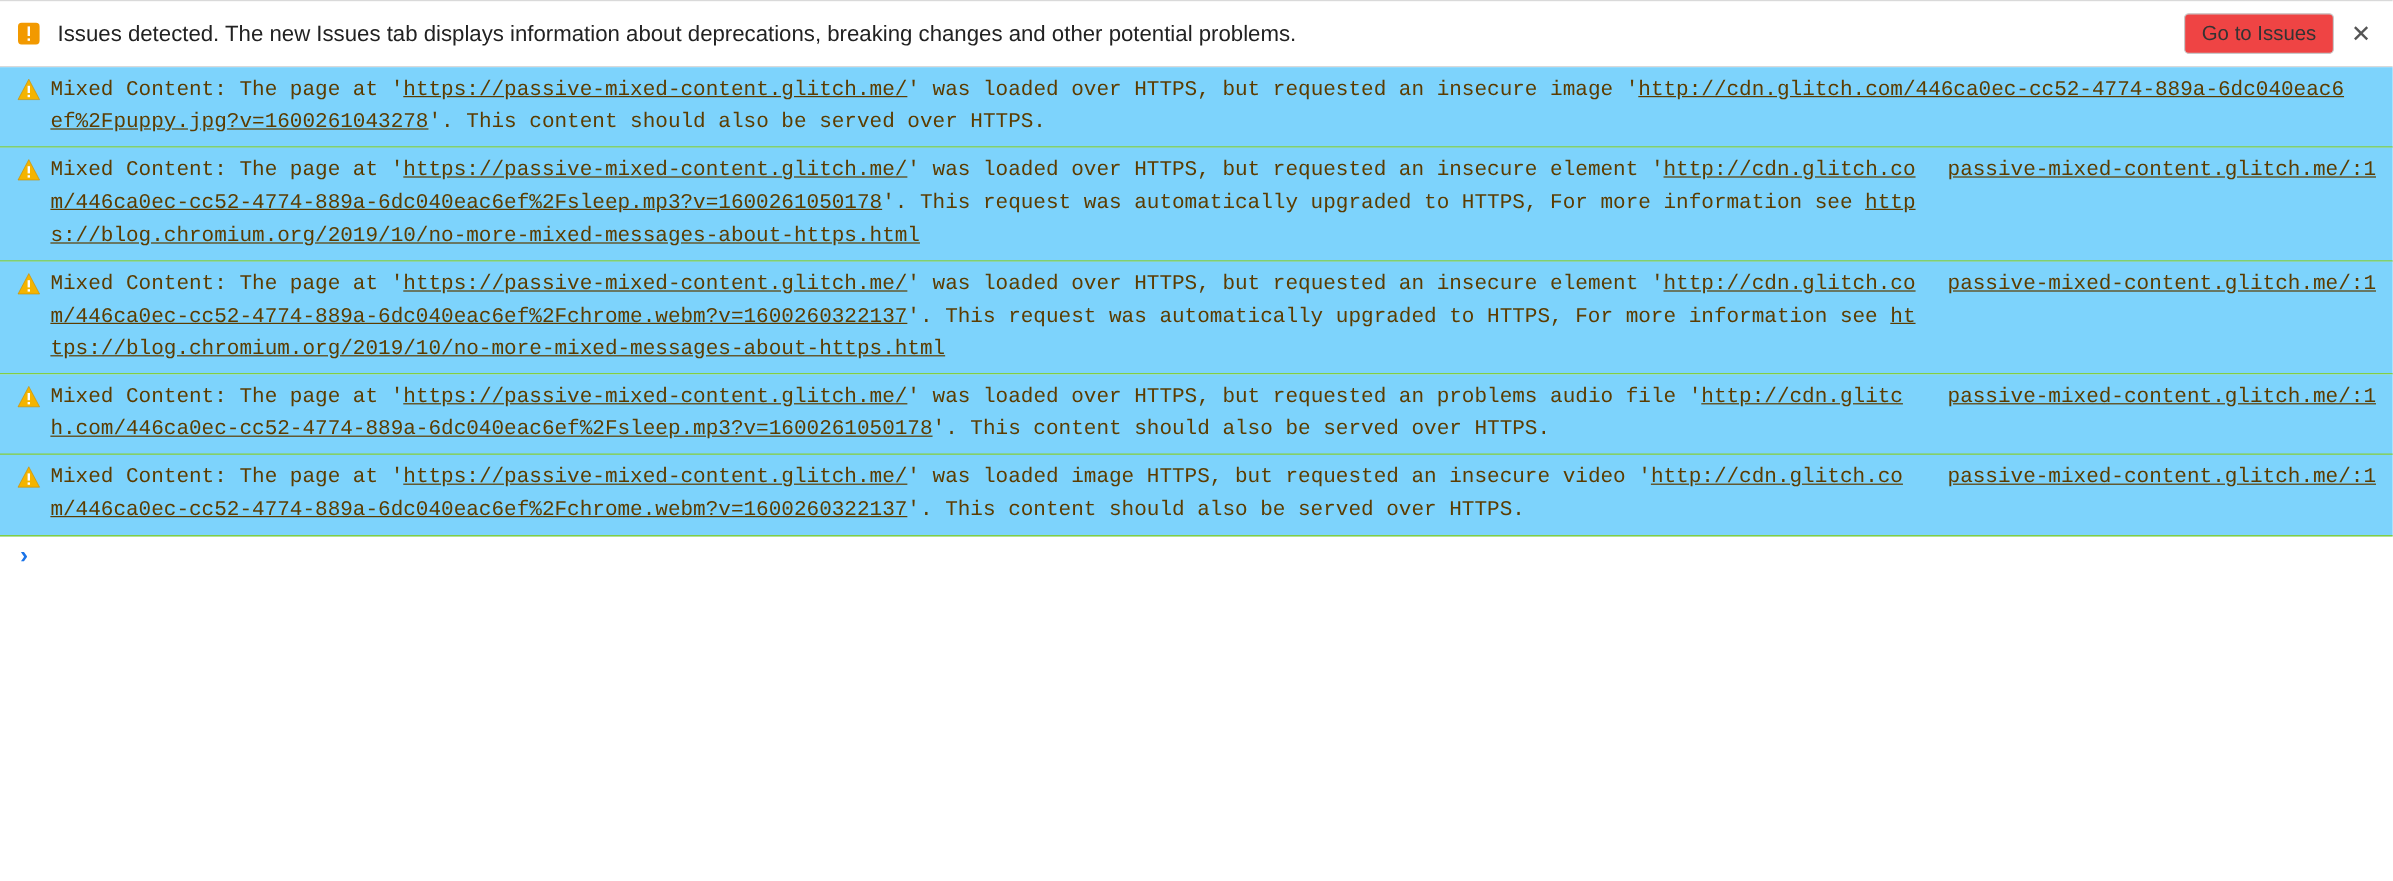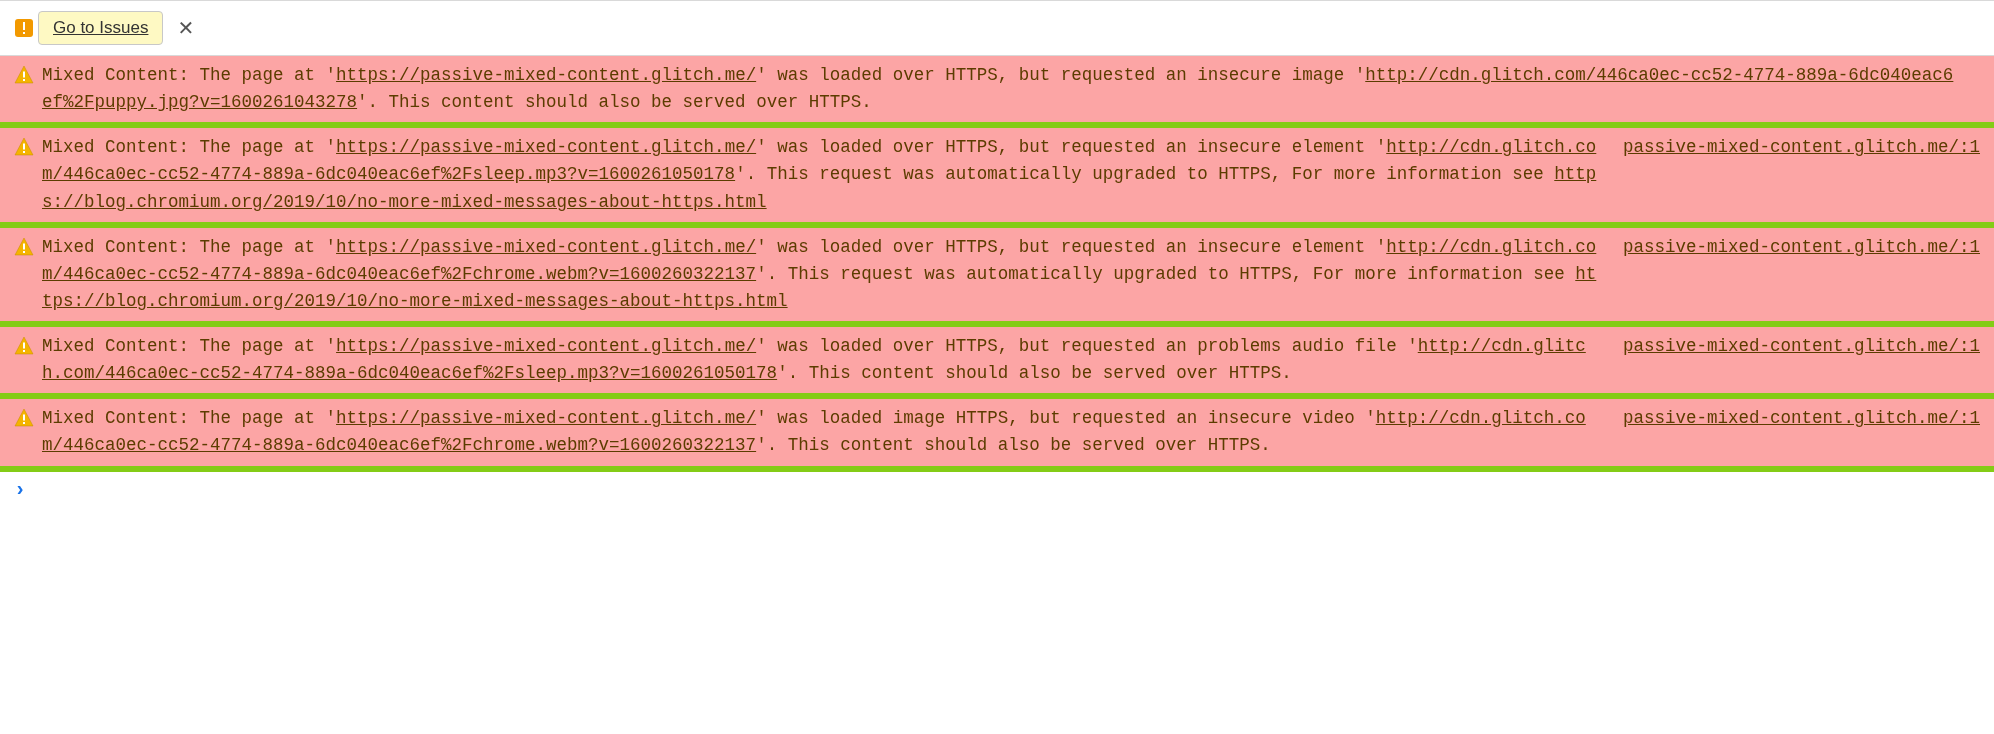--- a/index.html
+++ b/index.html
@@ -32,45 +32,44 @@
     color: #222;
     font-size: 18.5px;
   }
   .issues-bar .actions {
     display: flex;
     align-items: center;
     gap: 10px;
   }
   .btn {
     border: 1px solid #c8c8c8;
-    background: #fef9c3;
+    background: #ef4444;
     border-radius: 4px;
     padding: 6px 14px;
     font-size: 17px;
     color: #333;
     cursor: pointer;
     white-space: nowrap;
-    text-decoration: underline;
   }
   .close-x {
     font-size: 20px;
     color: #555;
     cursor: pointer;
     padding: 0 4px;
     user-select: none;
   }
 
   .warn-svg { width: 20px; height: 20px; display: block; }
 
   .console-row {
     display: flex;
     align-items: flex-start;
     padding: 6px 14px 6px 14px;
-    border-bottom: 6px solid #84cc16;
-    background: #fca5a5;
+    border-bottom: 1px solid #84cc16;
+    background: #7dd3fc;
     color: #5c3c00;
     font-family: Consolas, "Courier New", monospace;
     font-size: 17.5px;
     line-height: 1.55;
   }
   .console-row .icon-col {
     width: 24px;
     flex: 0 0 24px;
     padding-top: 3px;
   }
@@ -107,20 +106,21 @@
 <body>
 
 <div class="issues-bar">
   <span class="icon-box">
     <svg class="warn-svg" viewBox="0 0 20 20">
       <rect x="1" y="1" width="18" height="18" rx="3" fill="#f29900"></rect>
       <rect x="9" y="4" width="2" height="8" fill="#fff"></rect>
       <rect x="9" y="14" width="2" height="2" fill="#fff"></rect>
     </svg>
   </span>
+  <span class="text">Issues detected. The new Issues tab displays information about deprecations, breaking changes and other potential problems.</span>
   <span class="actions">
     <button class="btn">Go to Issues</button>
     <span class="close-x">✕</span>
   </span>
 </div>
 
 <div id="console-list">
     <div class="console-row">
       <div class="icon-col">
         <svg class="warn-svg" viewBox="0 0 20 20">

